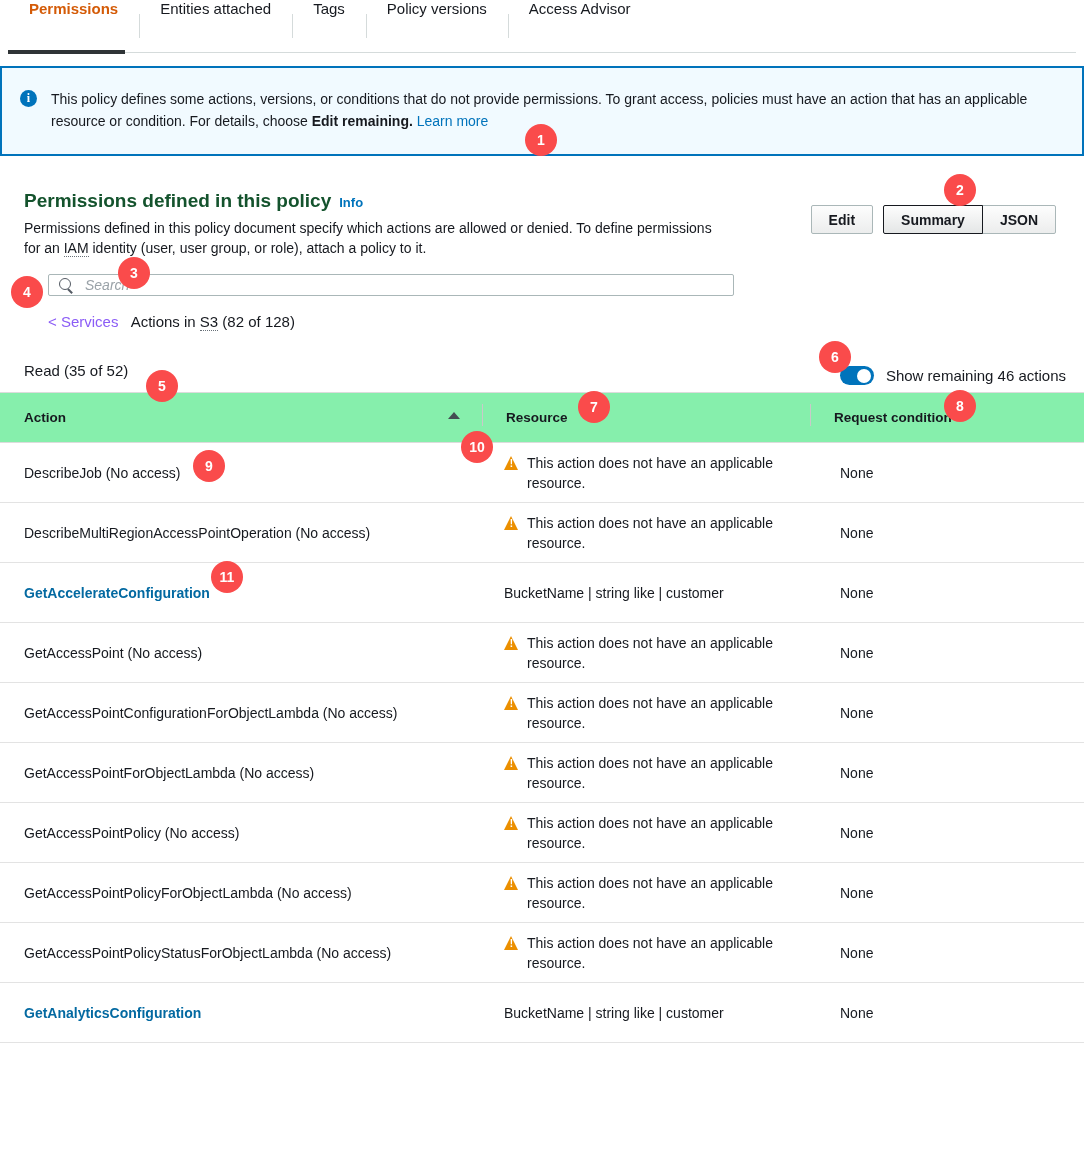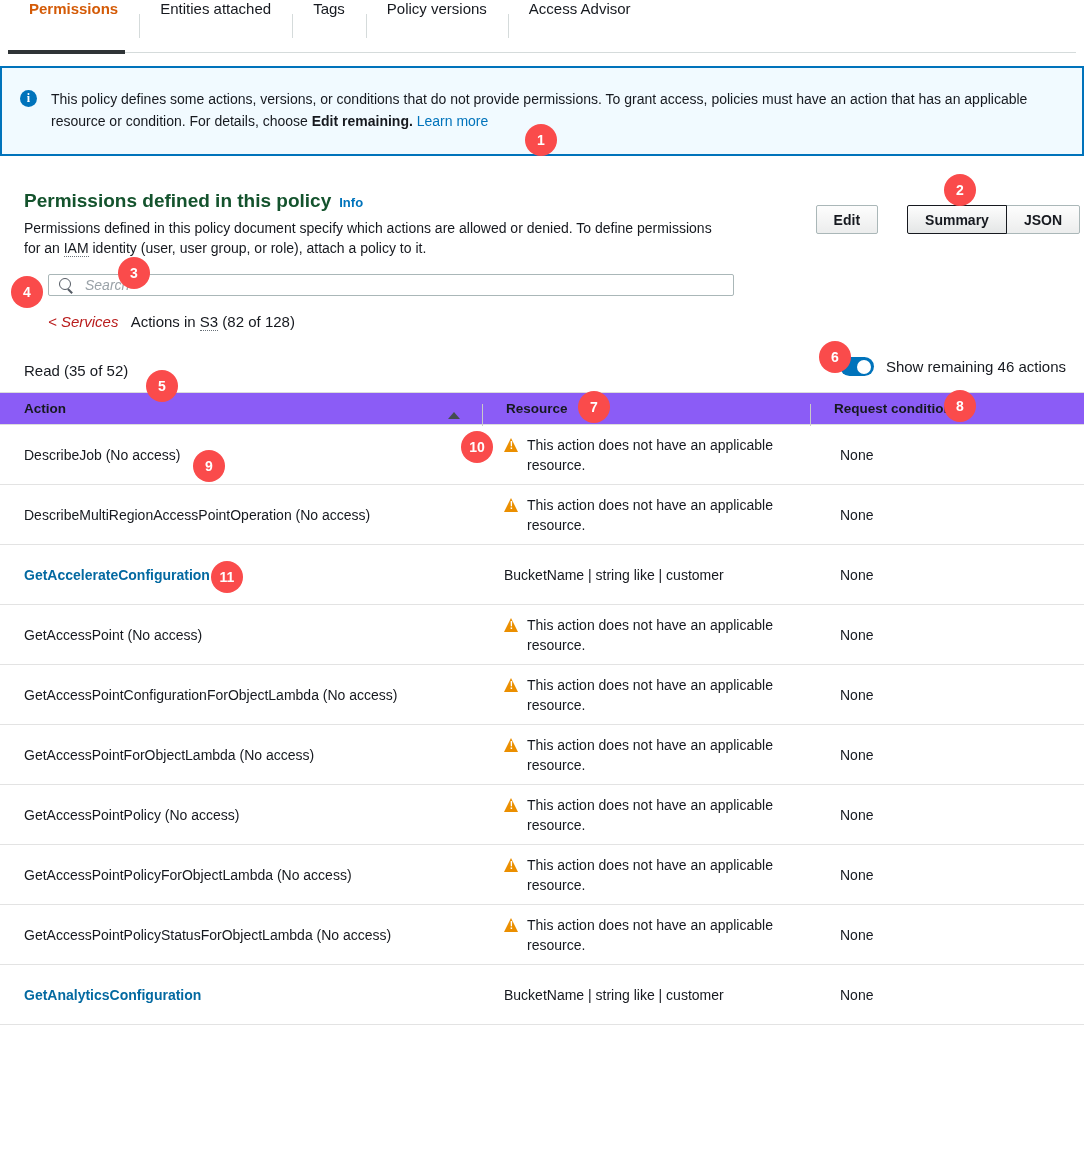--- a/index.html
+++ b/index.html
@@ -129,24 +129,23 @@
     max-width: 690px;
   }
   .abbr {
     border-bottom: 1px dotted #687078;
     cursor: help;
   }
 
   
   .btngroup {
     position: absolute;
-    right: 4px; top: 37px;
+    right: 28px; top: 37px;
     display: flex;
     align-items: flex-start;
-    gap: 19px;
   }
   .btn {
     height: 29px;
     padding: 0 17px;
     display: flex;
     align-items: center;
     justify-content: center;
     font-size: 14px;
     font-weight: bold;
     color: #16191f;
@@ -211,35 +210,35 @@
     background: transparent;
   }
   .search-input::placeholder { color: #9aa2a8; font-style: italic; }
 
   
   .crumbrow {
     margin: 17px 24px 0 24px;
     font-size: 15px;
     color: #16191f;
   }
-  .crumb-back { color: #b91c1c; cursor: pointer; font-style: italic; }
+  .crumb-back { color: #8b5cf6; cursor: pointer; }
 
   
   .grouprow {
     position: relative;
     margin: 18px 0 0 0;
     height: 44px;
     padding: 0 24px;
     display: flex;
     align-items: center;
   }
   .group-label { font-size: 15px; color: #16191f; }
   .toggle-wrap {
     position: absolute;
-    right: 18px; top: 9px;
+    right: 18px; top: 18px;
     display: flex;
     align-items: center;
   }
   .toggle {
     width: 34px; height: 19px;
     border-radius: 10px;
     background: #0073bb;
     position: relative;
     cursor: pointer;
     flex: none;
@@ -254,22 +253,22 @@
   .toggle-label {
     margin-left: 12px;
     font-size: 15px;
     color: #16191f;
     white-space: nowrap;
   }
 
   
   .tbl { width: 1084px; border-collapse: collapse; }
   .tbl thead th {
-    background: #8b5cf6;
-    height: 32px;
+    background: #86efac;
+    height: 50px;
     font-size: 13.5px;
     font-weight: bold;
     color: #16191f;
     text-align: left;
     padding: 0 0 0 24px;
     border-top: 1px solid #dcdcdc;
     border-bottom: 1px solid #dcdcdc;
     position: relative;
     vertical-align: middle;
   }

